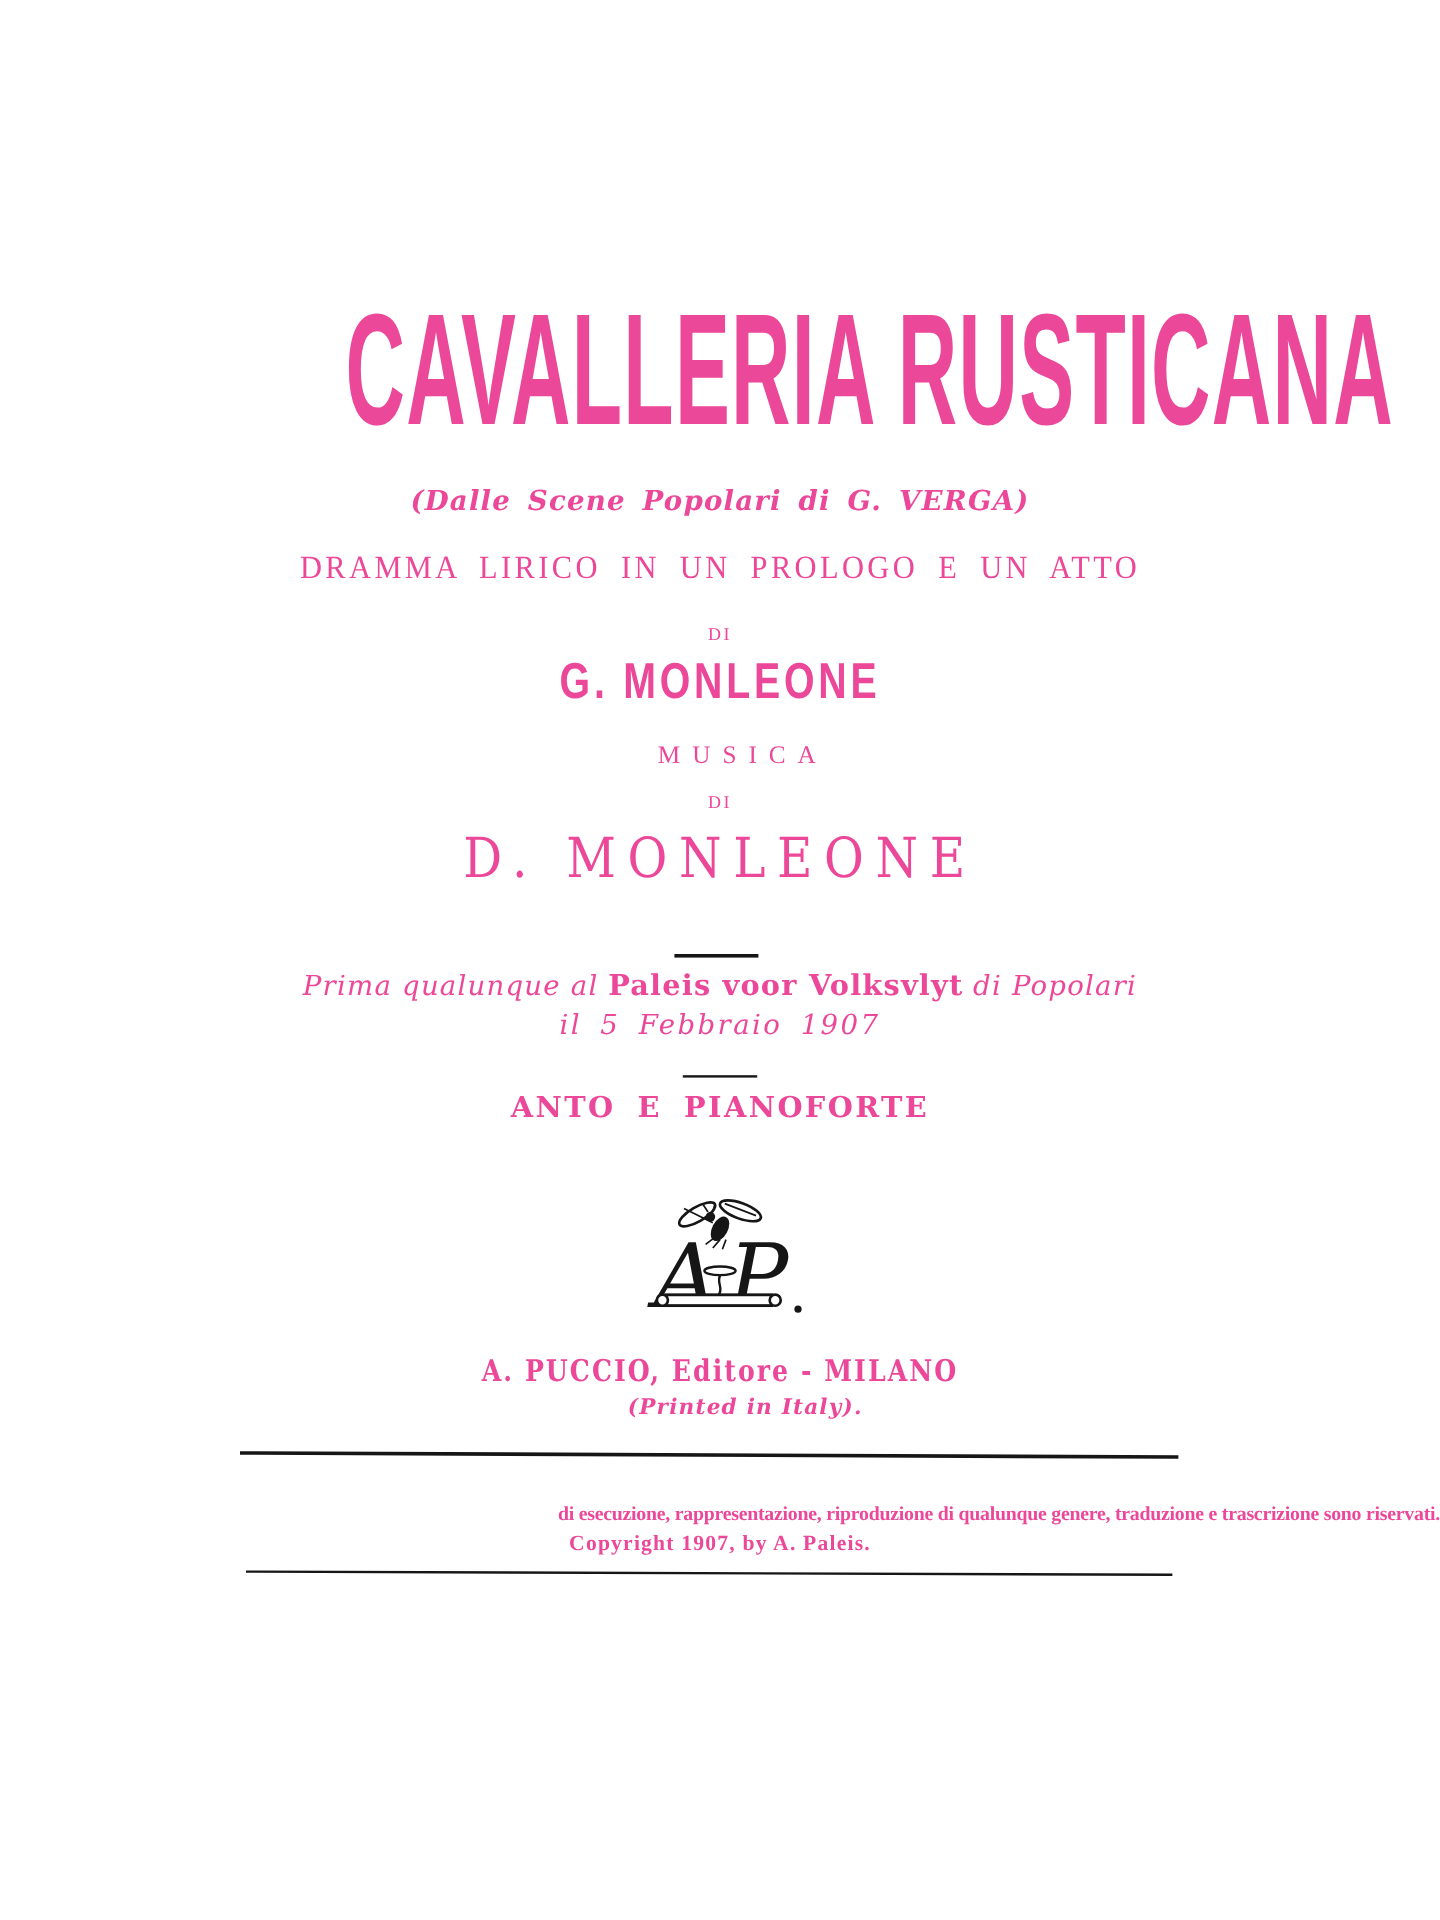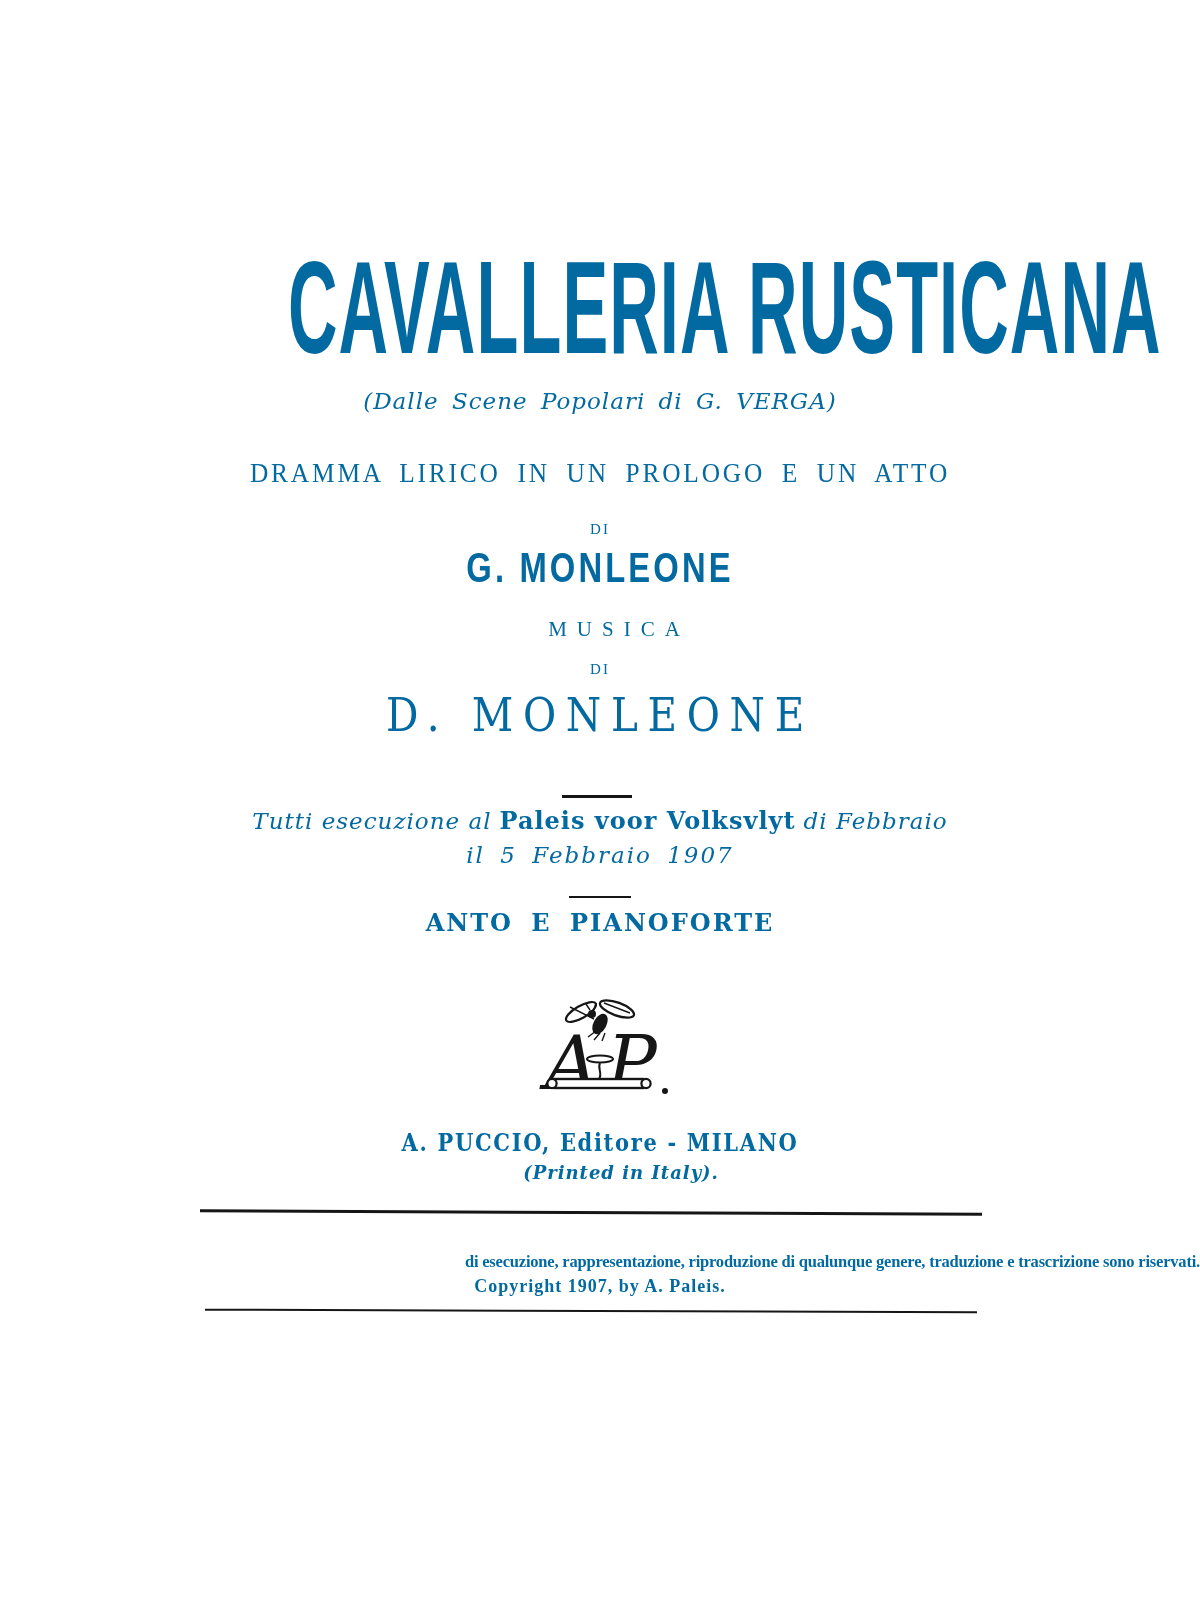--- a/index.html
+++ b/index.html
@@ -1,30 +1,30 @@
 <!DOCTYPE html>
 <html><head>
 <meta charset="utf-8">
 <style>
   html,body{margin:0;padding:0;background:#ffffff;}
   .page{
     position:relative;width:1200px;height:1600px;margin:0 auto;
-    background:#ffffff;color:#0369a1;overflow:hidden;
+    background:#ffffff;color:#ec4899;overflow:hidden;
     font-family:"Liberation Serif",serif;
   }
   .c{position:absolute;left:0;right:0;text-align:center;white-space:nowrap;}
 
   .title{
     top:242px;font-family:"Liberation Sans",sans-serif;font-weight:bold;
     font-size:132px;line-height:1;letter-spacing:2px;
     transform:scaleX(0.52);transform-origin:50% 50%;
   }
   .subtitle{
-    top:388px;font-family:"DejaVu Serif",serif;font-style:italic;
-    font-size:23px;letter-spacing:1px;word-spacing:5px;
+    top:404px;font-family:"DejaVu Serif",serif;font-style:italic;
+    font-size:23px;letter-spacing:1px;word-spacing:5px;font-weight:bold;
   }
   .genre{
     top:458px;font-family:"Liberation Serif",serif;font-size:27px;
     letter-spacing:3px;word-spacing:8px;transform:scaleX(0.94);
   }
   .di{
     top:521px;font-family:"Liberation Serif",serif;font-size:15px;letter-spacing:2px;text-align:center;
   }
   .di2{top:661px;}
   .librettist{
@@ -97,21 +97,21 @@
   <div class="c librettist">G. MONLEONE</div>
 
   <div class="c musica">MUSICA</div>
 
   <div class="c di di2">DI</div>
 
   <div class="c composer">D. MONLEONE</div>
 
   <div class="rule-s rule-s1"></div>
 
-  <div class="c premiere1"><span>Tutti esecuzione al</span><span class="venue">Paleis voor Volksvlyt</span><span>di Febbraio</span></div>
+  <div class="c premiere1"><span>Prima qualunque al</span><span class="venue">Paleis voor Volksvlyt</span><span>di Popolari</span></div>
 
   <div class="c premiere2">il 5 Febbraio 1907</div>
 
   <div class="rule-s rule-s2"></div>
 
   <div class="c edition">ANTO E PIANOFORTE</div>
 
   <svg class="logo" viewBox="0 0 150 100" xmlns="http://www.w3.org/2000/svg">
 
     <g fill="#161616" font-family="DejaVu Serif, serif" font-style="italic" font-size="74">

